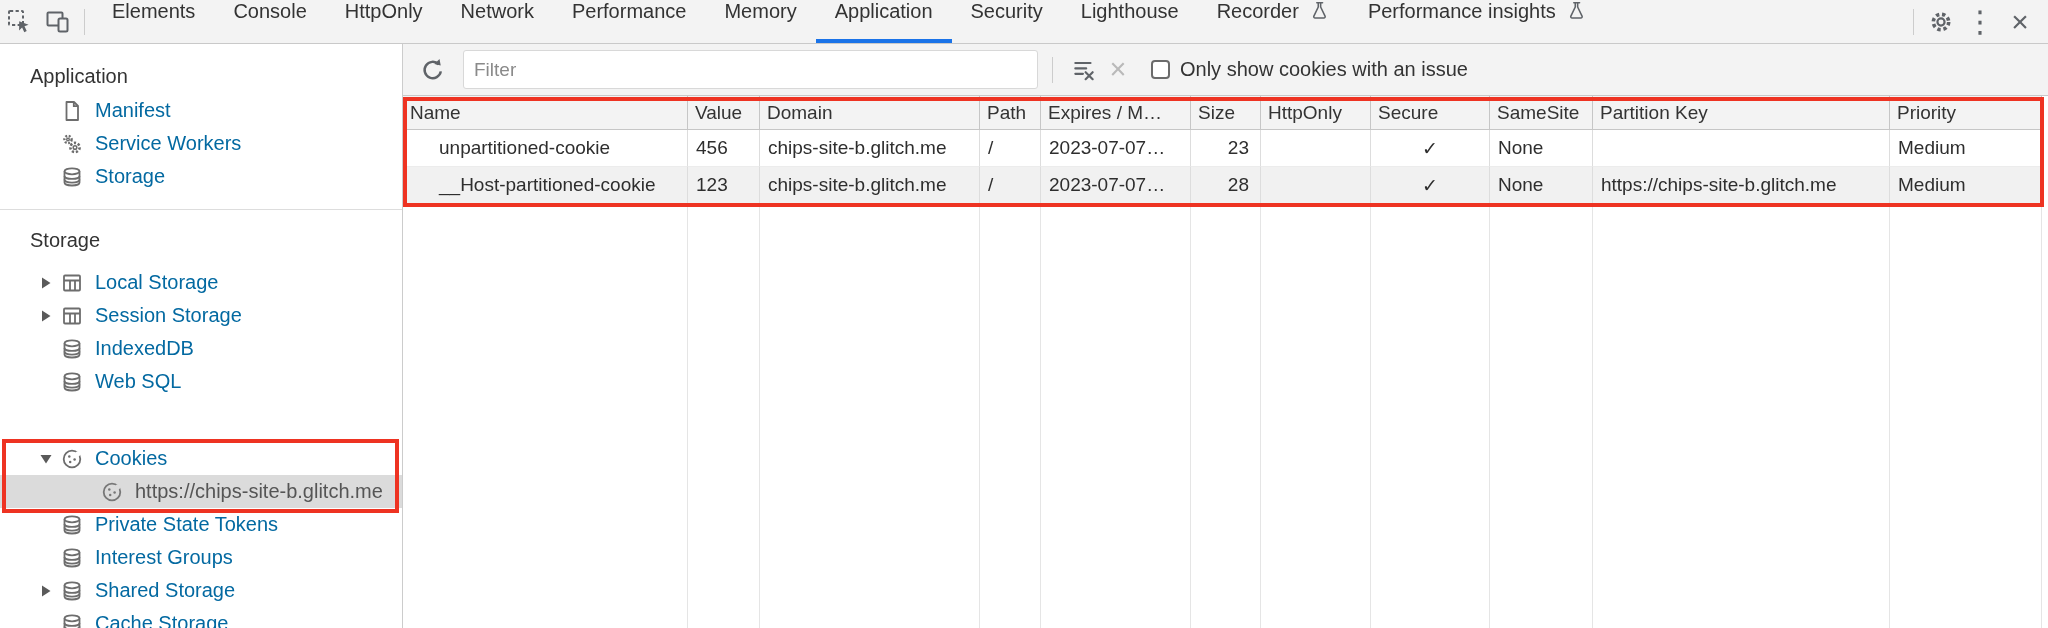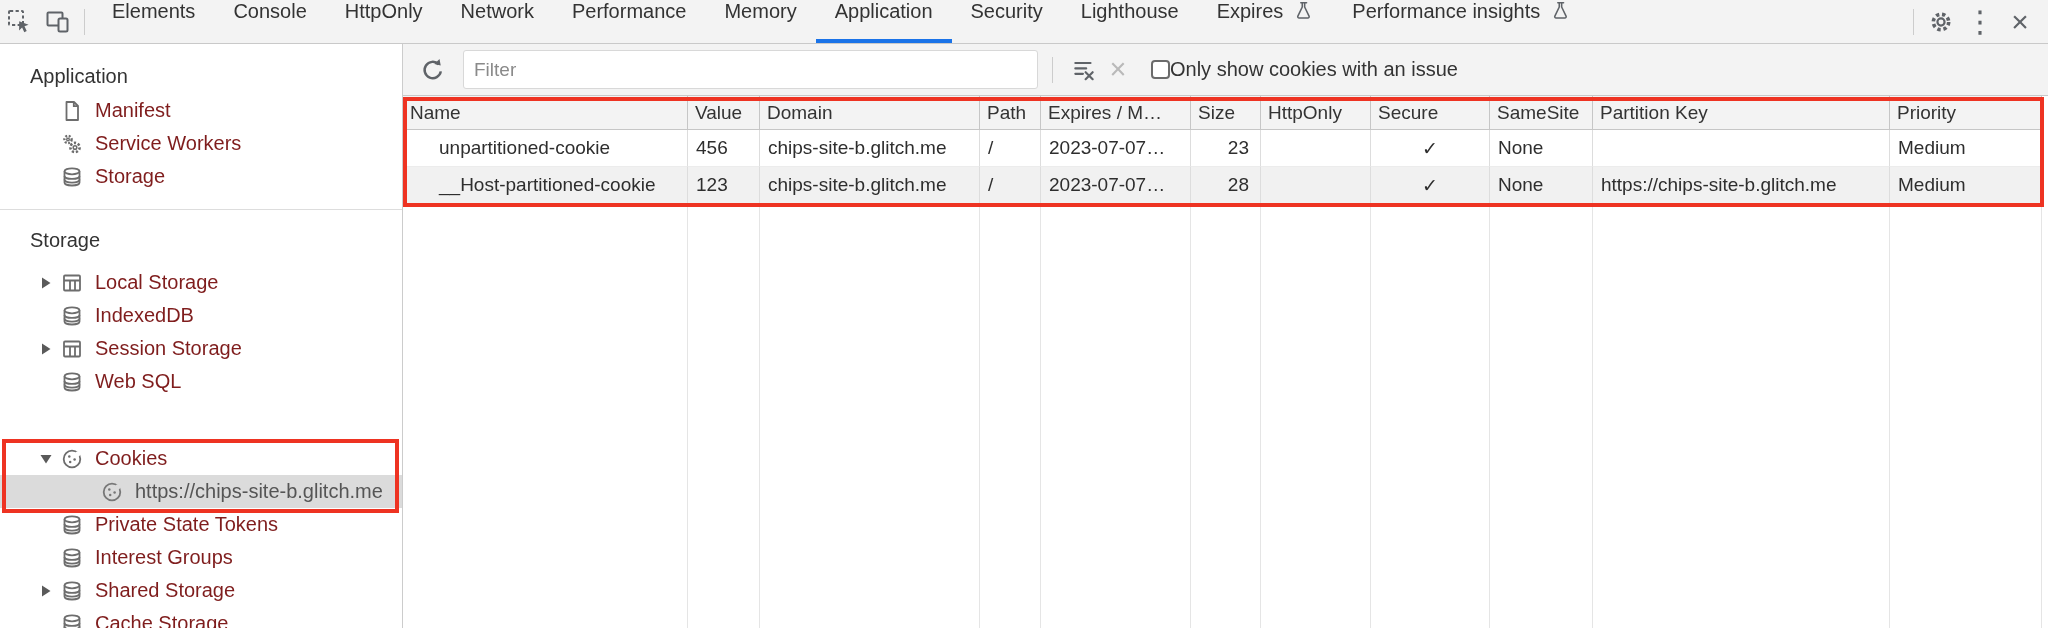--- a/index.html
+++ b/index.html
@@ -19,21 +19,21 @@
   .glyphbtn { font-size:30px; color:#5f6368; width:40px; text-align:center; line-height:40px; cursor:pointer; }
 
   
   .content { display:flex; height:584px; }
 
   
   .sidebar { width:403px; border-right:1px solid #ccc; background:#fff;
     padding-top:14px; position:relative; flex:none; }
   .side-header { height:36px; display:flex; align-items:center; padding-left:30px;
     font-size:20px; color:#333; }
-  .side-item { height:33px; display:flex; align-items:center; font-size:20px; color:#7f1d1d;
+  .side-item { height:33px; display:flex; align-items:center; font-size:20px; color:#0369a1;
     cursor:pointer; white-space:nowrap; }
   .side-item .ticon { width:24px; height:24px; flex:none; margin-right:11px; }
   .pad-plain { padding-left:60px; }      
   .pad-arrow { padding-left:38px; }      
   .pad-child { padding-left:100px; }     
   .tarrow { width:16px; height:16px; flex:none; margin-right:6px; }
   .side-div { border-top:1px solid #ddd; margin-top:16px; }
   .sec-storage-hdr { margin-top:12px; margin-bottom:8px; }
   .selected-row { background:#dbdbdb; color:#555; }
   .annotated-group { position:relative;margin-top:44px; }
@@ -46,21 +46,21 @@
     display:flex; align-items:center; padding-left:14px; flex:none; }
   .refresh-btn { width:32px; height:32px; display:flex; align-items:center; justify-content:center; cursor:pointer; }
   .filter-input { width:575px; height:39px; margin-left:14px; border:1px solid #d8d8d8;
     border-radius:3px; font-size:19px; padding:0 10px; color:#333; background:#fff;
     font-family:"Liberation Sans", sans-serif; outline:none; }
   .filter-input::placeholder { color:#8a8a8a; }
   .tool-ic { width:34px; height:34px; display:flex; align-items:center; justify-content:center; cursor:pointer; }
   .del-x { font-size:29px; color:#b9b9b9; }
   .cb { width:19px; height:19px; border:2px solid #6b6b6b; border-radius:4px;
     background:#fff; margin-left:16px; flex:none; cursor:pointer; }
-  .cb-label { font-size:20px; color:#333; cursor:pointer; }
+  .cb-label { margin-left:10px; font-size:20px; color:#333; cursor:pointer; }
 
   
   .tablewrap { flex:1; position:relative; min-height:0; }
   .dg { display:grid; height:100%; width:1639px;
     grid-template-columns:285px 72px 220px 61px 150px 70px 110px 119px 103px 297px 152px;
     grid-template-rows:34px 37px 37px 1fr; }
   .hc { background:#f3f3f3; border-bottom:1px solid #c6c6c6; border-right:1px solid #c6c6c6;
     font-size:19px; color:#333; display:flex; align-items:center; padding:0 7px;
     white-space:nowrap; overflow:hidden; cursor:pointer; }
   .dc { font-size:19px; color:#2e2e2e; display:flex; align-items:center;
@@ -115,21 +115,21 @@
   <div class="tab selected">
       <span>Application</span>
     </div>
   <div class="tab">
       <span>Security</span>
     </div>
   <div class="tab">
       <span>Lighthouse</span>
     </div>
   <div class="tab">
-    <span>Expires</span>
+    <span>Recorder</span>
     <svg class="flask" width="22" height="22" viewBox="0 0 24 24">
       <path d="M9.6 3h6.3M11.2 3v4.6L6.4 17.6a1.45 1.45 0 0 0 1.3 2.1h9.6a1.45 1.45 0 0 0 1.3-2.1L13.8 7.6V3" fill="none" stroke="#5f6368" stroke-width="1.7" stroke-linecap="round" stroke-linejoin="round"></path>
     </svg>
   </div>
   <div class="tab">
     <span>Performance insights</span>
     <svg class="flask" width="22" height="22" viewBox="0 0 24 24">
       <path d="M9.6 3h6.3M11.2 3v4.6L6.4 17.6a1.45 1.45 0 0 0 1.3 2.1h9.6a1.45 1.45 0 0 0 1.3-2.1L13.8 7.6V3" fill="none" stroke="#5f6368" stroke-width="1.7" stroke-linecap="round" stroke-linejoin="round"></path>
     </svg>
   </div>
@@ -183,37 +183,37 @@
     <div class="side-item pad-arrow">
       <svg class="tarrow" viewBox="0 0 16 16">
           <polygon points="4,2.5 12.5,8 4,13.5" fill="#5a5a5a"></polygon>
         </svg>
       <svg class="ticon" viewBox="0 0 24 24">
         <rect x="4" y="4.5" width="16" height="15" rx="1" fill="none" stroke="#6d6d6d" stroke-width="1.8"></rect>
         <path d="M4 9.5h16M10 9.5v10M15 9.5v10" fill="none" stroke="#6d6d6d" stroke-width="1.8"></path>
       </svg>
       <span>Local Storage</span>
     </div>
-    <div class="side-item pad-plain">
-      <svg class="ticon" viewBox="0 0 24 24">
-        <ellipse cx="12" cy="6.3" rx="7.5" ry="3" fill="none" stroke="#6d6d6d" stroke-width="1.8"></ellipse>
-        <path d="M4.5 6.3v11.2c0 1.7 3.4 3 7.5 3s7.5-1.3 7.5-3V6.3" fill="none" stroke="#6d6d6d" stroke-width="1.8"></path>
-        <path d="M4.5 10.9c0 1.7 3.4 3 7.5 3s7.5-1.3 7.5-3M4.5 14.6c0 1.7 3.4 3 7.5 3s7.5-1.3 7.5-3" fill="none" stroke="#6d6d6d" stroke-width="1.8"></path>
-      </svg>
-      <span>IndexedDB</span>
-    </div>
     <div class="side-item pad-arrow">
       <svg class="tarrow" viewBox="0 0 16 16">
           <polygon points="4,2.5 12.5,8 4,13.5" fill="#5a5a5a"></polygon>
         </svg>
       <svg class="ticon" viewBox="0 0 24 24">
         <rect x="4" y="4.5" width="16" height="15" rx="1" fill="none" stroke="#6d6d6d" stroke-width="1.8"></rect>
         <path d="M4 9.5h16M10 9.5v10M15 9.5v10" fill="none" stroke="#6d6d6d" stroke-width="1.8"></path>
       </svg>
       <span>Session Storage</span>
+    </div>
+    <div class="side-item pad-plain">
+      <svg class="ticon" viewBox="0 0 24 24">
+        <ellipse cx="12" cy="6.3" rx="7.5" ry="3" fill="none" stroke="#6d6d6d" stroke-width="1.8"></ellipse>
+        <path d="M4.5 6.3v11.2c0 1.7 3.4 3 7.5 3s7.5-1.3 7.5-3V6.3" fill="none" stroke="#6d6d6d" stroke-width="1.8"></path>
+        <path d="M4.5 10.9c0 1.7 3.4 3 7.5 3s7.5-1.3 7.5-3M4.5 14.6c0 1.7 3.4 3 7.5 3s7.5-1.3 7.5-3" fill="none" stroke="#6d6d6d" stroke-width="1.8"></path>
+      </svg>
+      <span>IndexedDB</span>
     </div>
     <div class="side-item pad-plain">
       <svg class="ticon" viewBox="0 0 24 24">
         <ellipse cx="12" cy="6.3" rx="7.5" ry="3" fill="none" stroke="#6d6d6d" stroke-width="1.8"></ellipse>
         <path d="M4.5 6.3v11.2c0 1.7 3.4 3 7.5 3s7.5-1.3 7.5-3V6.3" fill="none" stroke="#6d6d6d" stroke-width="1.8"></path>
         <path d="M4.5 10.9c0 1.7 3.4 3 7.5 3s7.5-1.3 7.5-3M4.5 14.6c0 1.7 3.4 3 7.5 3s7.5-1.3 7.5-3" fill="none" stroke="#6d6d6d" stroke-width="1.8"></path>
       </svg>
       <span>Web SQL</span>
     </div>
 

